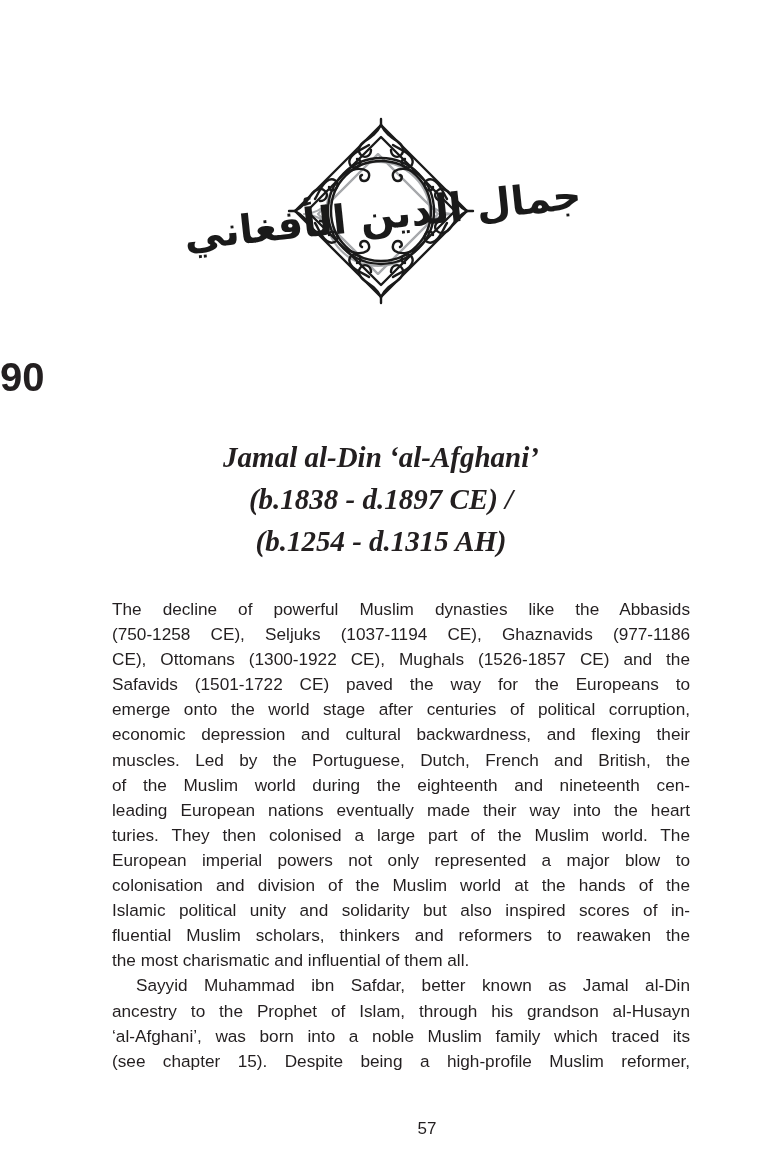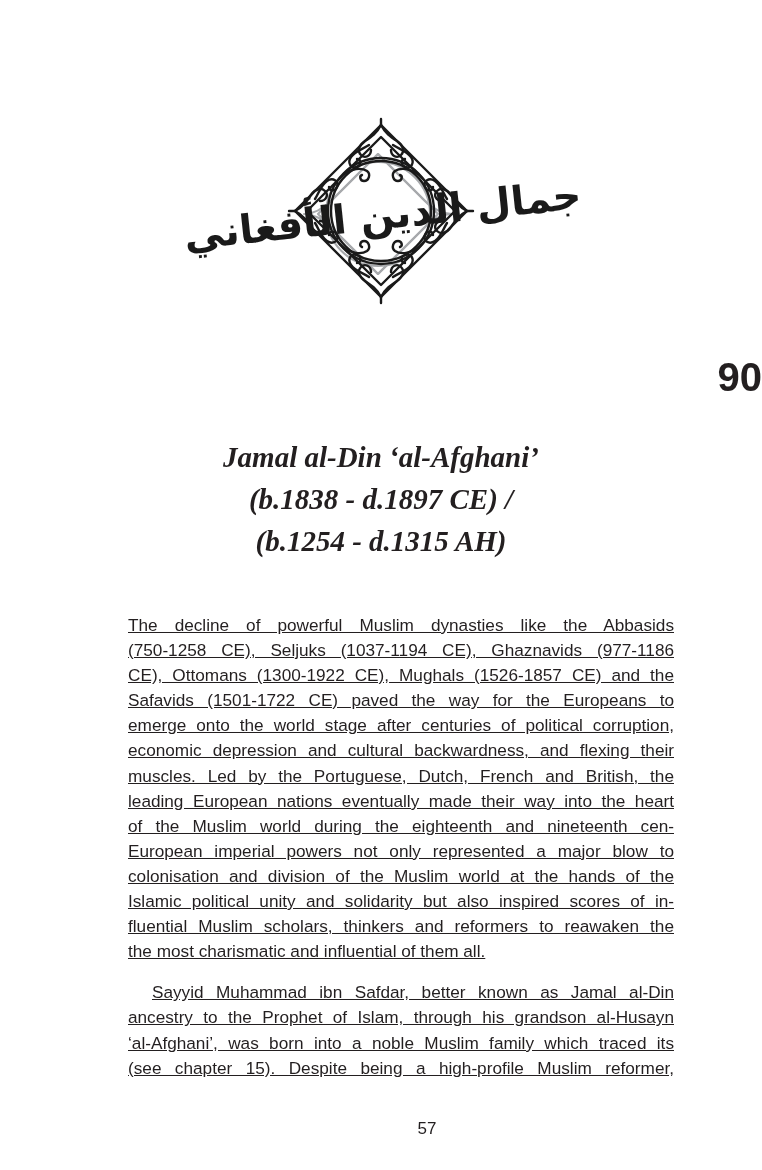--- a/index.html
+++ b/index.html
@@ -59,21 +59,21 @@
     letter-spacing: -2px;
     font-weight: bold;
   }
 
   
   .chapter-number {
     position: absolute;
     top: 352px;
     left: 0;
     width: 762px;
-    text-align: right;
+    text-align: left;
     font-size: 40px;
     font-weight: bold;
     line-height: 50px;
     color: #231f20;
     letter-spacing: 0px;
   }
 
   
   .title-block {
     position: absolute;
@@ -96,24 +96,23 @@
     left: 112px;
     width: 578px;
     font-size: 17.2px;
     line-height: 25.1px;
     text-align: justify;
     color: #231f20;
     -webkit-hyphens: none;
     hyphens: none;
   }
   .para {
-    margin: 16px;
+    margin: 0;
     text-align: justify;
     text-justify: inter-word;
-    text-decoration: underline;
   }
   .para .ln {
     display: block;
     text-align: justify;
     text-align-last: justify;
     white-space: pre;
   }
   .para .ln-last {
     display: block;
     text-align: right;
@@ -204,22 +203,23 @@
 
   <div class="body-block">
     <p class="para">
       <span class="ln">The decline of powerful Muslim dynasties like the Abbasids</span>
       <span class="ln">(750-1258 CE), Seljuks (1037-1194 CE), Ghaznavids (977-1186</span>
       <span class="ln">CE), Ottomans (1300-1922 CE), Mughals (1526-1857 CE) and the</span>
       <span class="ln">Safavids (1501-1722 CE) paved the way for the Europeans to</span>
       <span class="ln">emerge onto the world stage after centuries of political corruption,</span>
       <span class="ln">economic depression and cultural backwardness, and flexing their</span>
       <span class="ln">muscles. Led by the Portuguese, Dutch, French and British, the</span>
+      <span class="ln">of the Muslim world during the eighteenth and nineteenth cen-</span>
       <span class="ln">leading European nations eventually made their way into the heart</span>
-      <span class="ln">of the Muslim world during the eighteenth and nineteenth cen-</span>
+      <span class="ln">turies. They then colonised a large part of the Muslim world. The</span>
       <span class="ln">European imperial powers not only represented a major blow to</span>
       <span class="ln">colonisation and division of the Muslim world at the hands of the</span>
       <span class="ln">Islamic political unity and solidarity but also inspired scores of in-</span>
       <span class="ln">fluential Muslim scholars, thinkers and reformers to reawaken the</span>
       <span class="ln-last">the most charismatic and influential of them all.</span>
     </p>
     <p class="para">
       <span class="ln"><span class="indent-spacer"></span><span>Sayyid Muhammad ibn Safdar, better known as Jamal al-Din</span></span>
       <span class="ln">ancestry to the Prophet of Islam, through his grandson al-Husayn</span>
       <span class="ln">‘al-Afghani’, was born into a noble Muslim family which traced its</span>

